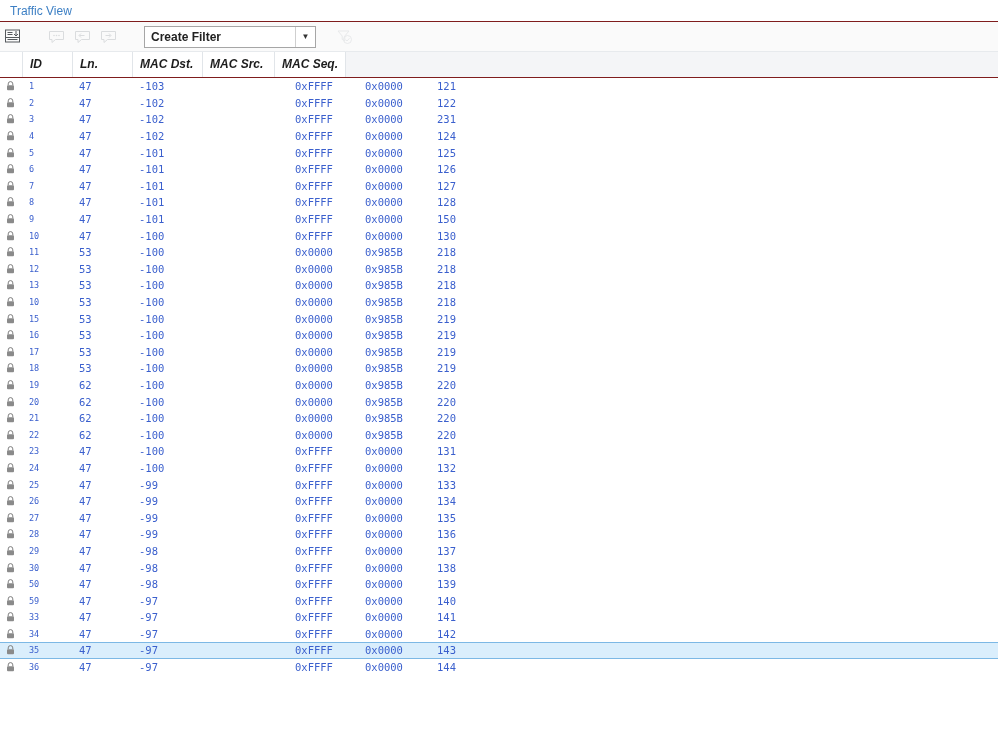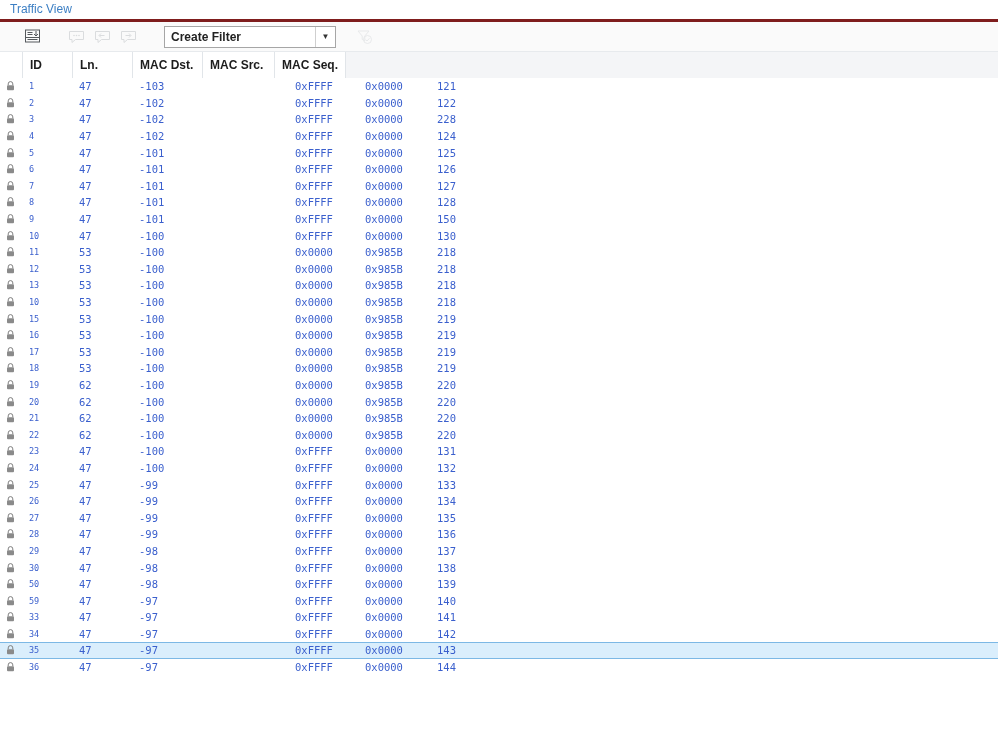--- a/index.html
+++ b/index.html
@@ -144,30 +144,30 @@
   #mmb1 { left: 34px; top: 13px; width: 36px; height: 25px; }
 
   
   #stub { left: 4px; top: 728px; width: 352px; height: 32px; }
 
   
   #tv { left: 360px; top: 30px; width: 638px; height: 713px; border: none; }
   #tv-tabstrip {
     position: absolute; left: 0; top: 0; right: 0; height: 22px;
     background: #ffffff; display: flex; align-items: flex-end;
-    border-bottom: 3px solid #7f1d1d;
+    border-bottom: 1px solid #7f1d1d;
   }
   #tv-tab {
     font-size: 12px; color: #3c7fc4; padding: 2px 10px 3px 10px;
     cursor: default; white-space: nowrap;
   }
   #tv-toolbar {
     position: absolute; left: 0; top: 22px; right: 0; height: 30px;
     background: #fafafa; border-bottom: 1px solid #e7eaed;
-    display: flex; align-items: center; padding-left: 20px; gap: 2px;
+    display: flex; align-items: center; padding-left: 0; gap: 2px;
   }
   #filter-box {
     width: 172px; height: 22px; margin-left: 22px;
     border: 1px solid #a6a6a6; background: #fff;
     display: flex; align-items: center; cursor: default;
   }
   #filter-text {
     flex: 1; font-size: 12px; color: #222; padding-left: 6px;
     font-weight: bold; white-space: nowrap; overflow: hidden;
   }
@@ -177,21 +177,21 @@
     font-size: 8px; color: #333;
   }
 
   
   #tv-table {
     position: absolute; left: 0; top: 52px; right: 0; bottom: 0;
     background: #ffffff; overflow: hidden;
   }
   #thead {
     display: flex; height: 26px; align-items: center;
-    background: #7dd3fc; border-bottom: 1px solid #7f1d1d;
+    background: #7dd3fc; border-bottom: 3px solid #7f1d1d; font-style: italic;
   }
   #thead .th {
     font-size: 12px; color: #1c1c1c; font-weight: bold;
     height: 26px; line-height: 26px;
     border-left: 1px solid #e1e5e9;
     padding-left: 7px; white-space: nowrap; overflow: hidden;
     cursor: default; background: #ffffff;
   }
   #thead .th.first { border-left: none; }
   #thead .th.filler { background: #f4f5f7; border-left: 1px solid #e1e5e9; flex: 1; }
@@ -508,21 +508,21 @@
           <div class="trow">
             <div class="td lockcell colw-lock"><svg class="lockico" width="9" height="10" viewBox="0 0 9 10">
                 <path d="M2.2 4.3V2.9a2.3 2.3 0 0 1 4.6 0v1.4" fill="none" stroke="#7d7d7d" stroke-width="1"></path>
                 <rect x="1" y="4.3" width="7" height="5" rx="1" fill="#8a8a8a"></rect>
               </svg></div>
             <div class="td idcell colw-id">3</div>
             <div class="td colw-ln">47</div>
             <div class="td colw-rssi">-102</div>
             <div class="td colw-dst">0xFFFF</div>
             <div class="td colw-src">0x0000</div>
-            <div class="td colw-seq">228</div>
+            <div class="td colw-seq">231</div>
           </div>
           <div class="trow">
             <div class="td lockcell colw-lock"><svg class="lockico" width="9" height="10" viewBox="0 0 9 10">
                 <path d="M2.2 4.3V2.9a2.3 2.3 0 0 1 4.6 0v1.4" fill="none" stroke="#7d7d7d" stroke-width="1"></path>
                 <rect x="1" y="4.3" width="7" height="5" rx="1" fill="#8a8a8a"></rect>
               </svg></div>
             <div class="td idcell colw-id">4</div>
             <div class="td colw-ln">47</div>
             <div class="td colw-rssi">-102</div>
             <div class="td colw-dst">0xFFFF</div>

